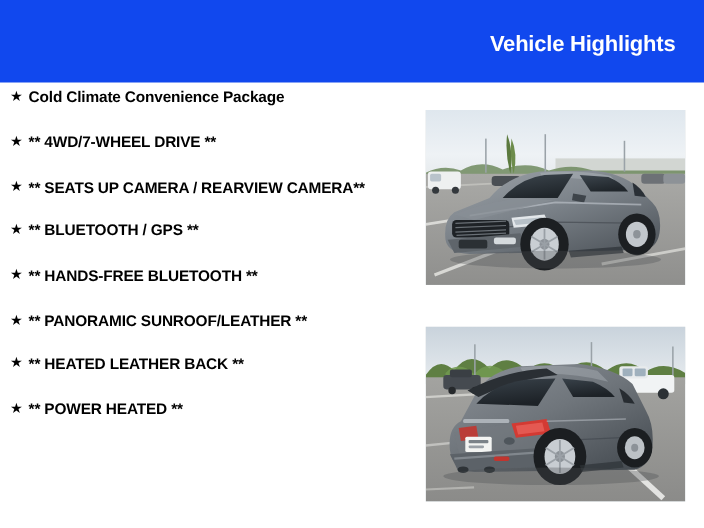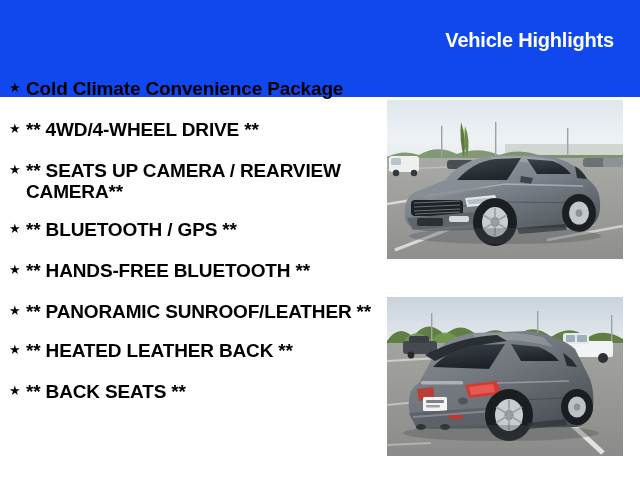--- a/index.html
+++ b/index.html
@@ -14,21 +14,21 @@
     overflow: hidden;
     position: relative;
   }
 
   
   .header-bar {
     position: absolute;
     left: 0;
     top: 0;
     width: 640px;
-    height: 97px;
+    height: 75px;
     background: #1148ee;
   }
   .header-title {
     position: absolute;
     right: 26px;
     top: 29px;
     color: #ffffff;
     font-size: 20px;
     font-weight: bold;
     letter-spacing: -0.2px;
@@ -58,21 +58,21 @@
   .star-icon {
     flex: 0 0 auto;
     width: 17px;
     font-size: 13px;
     line-height: 20px;
     color: #000000;
     text-align: left;
   }
   .highlight-text {
     flex: 1 1 auto;
-    font-size: 19px;
+    font-size: 14px;
     font-weight: bold;
     line-height: 21px;
     color: #000000;
     letter-spacing: -0.15px;
   }
 
   
   .highlight-item { margin-bottom: 19px; }
   .highlight-item.two-line { margin-bottom: 17px; }
 
@@ -98,21 +98,21 @@
 
 <ul class="highlights-list">
 
   <li class="highlight-item">
     <span class="star-icon">★</span>
     <span class="highlight-text">Cold Climate Convenience Package</span>
   </li>
 
   <li class="highlight-item">
     <span class="star-icon">★</span>
-    <span class="highlight-text">** 4WD/4-WHEEL DRIVE **</span>
+    <span class="highlight-text">** 4WD/7-WHEEL DRIVE **</span>
   </li>
 
   <li class="highlight-item two-line">
     <span class="star-icon">★</span>
     <span class="highlight-text">** SEATS UP CAMERA / REARVIEW CAMERA**</span>
   </li>
 
   <li class="highlight-item">
     <span class="star-icon">★</span>
     <span class="highlight-text">** BLUETOOTH / GPS **</span>
@@ -128,21 +128,21 @@
     <span class="highlight-text">** PANORAMIC SUNROOF/LEATHER **</span>
   </li>
 
   <li class="highlight-item">
     <span class="star-icon">★</span>
     <span class="highlight-text">** HEATED LEATHER BACK **</span>
   </li>
 
   <li class="highlight-item">
     <span class="star-icon">★</span>
-    <span class="highlight-text">** BACK SEATS **</span>
+    <span class="highlight-text">** POWER HEATED **</span>
   </li>
 
 </ul>
 
 <div class="photo photo-front">
   <svg viewBox="0 0 236 159" preserveAspectRatio="none">
     <defs>
       <linearGradient id="skyF" x1="0" y1="0" x2="0" y2="1">
         <stop offset="0" stop-color="#dfe7ee"></stop>
         <stop offset="0.65" stop-color="#eef2f5"></stop>

